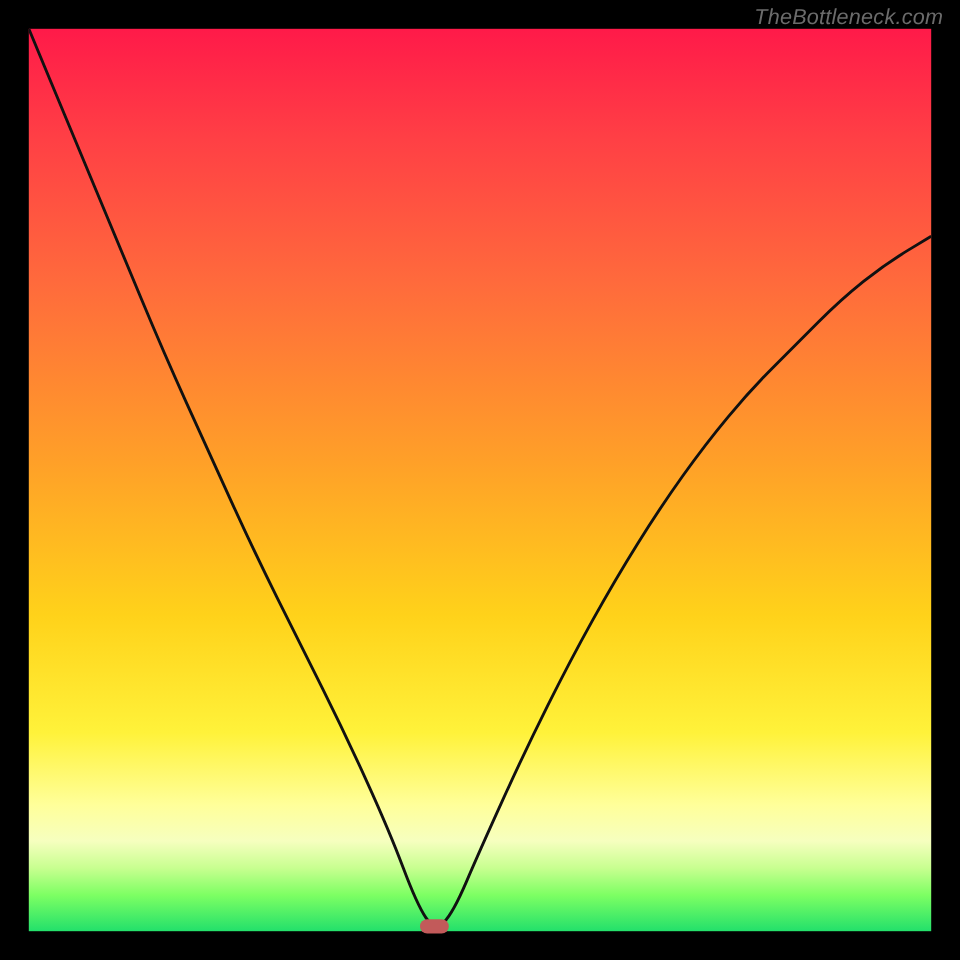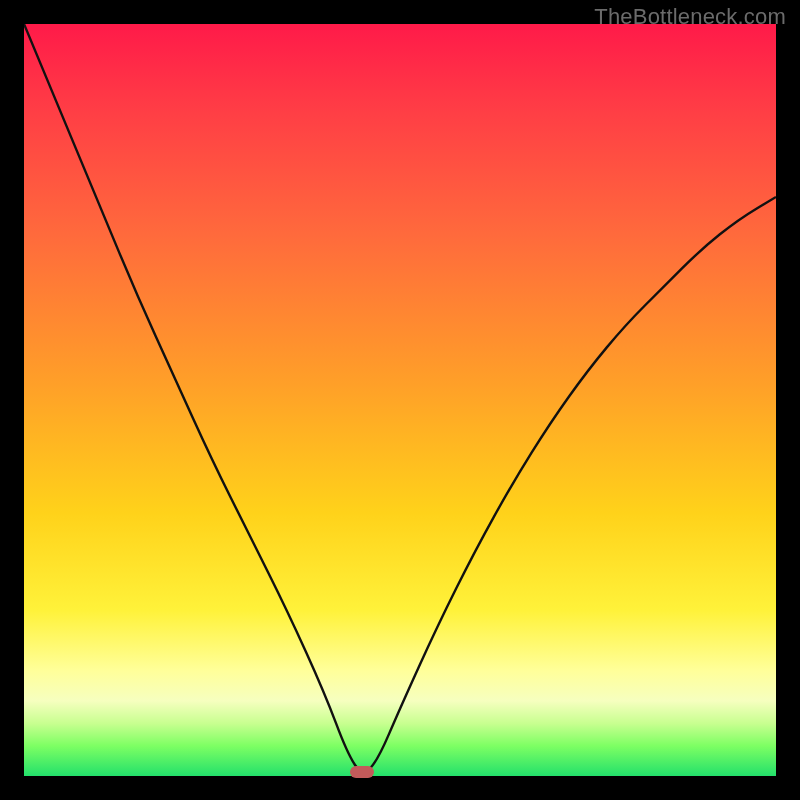--- a/index.html
+++ b/index.html
@@ -45,24 +45,25 @@
     top: 0;
     width: 752px;
     height: 752px;
     pointer-events: none;
   }
   .watermark {
     position: absolute;
     top: 4px;
     right: 14px;
     color: #6b6b6b;
-    font-size: 22px;
+    font-size: 18px;
     font-weight: 500;
     letter-spacing: 0.2px;
     user-select: none;
+    font-style: italic;
   }
   .marker {
     position: absolute;
     width: 24px;
     height: 12px;
     background: #c25a5a;
     border-radius: 6px;
   }
 </style>
 </head>

